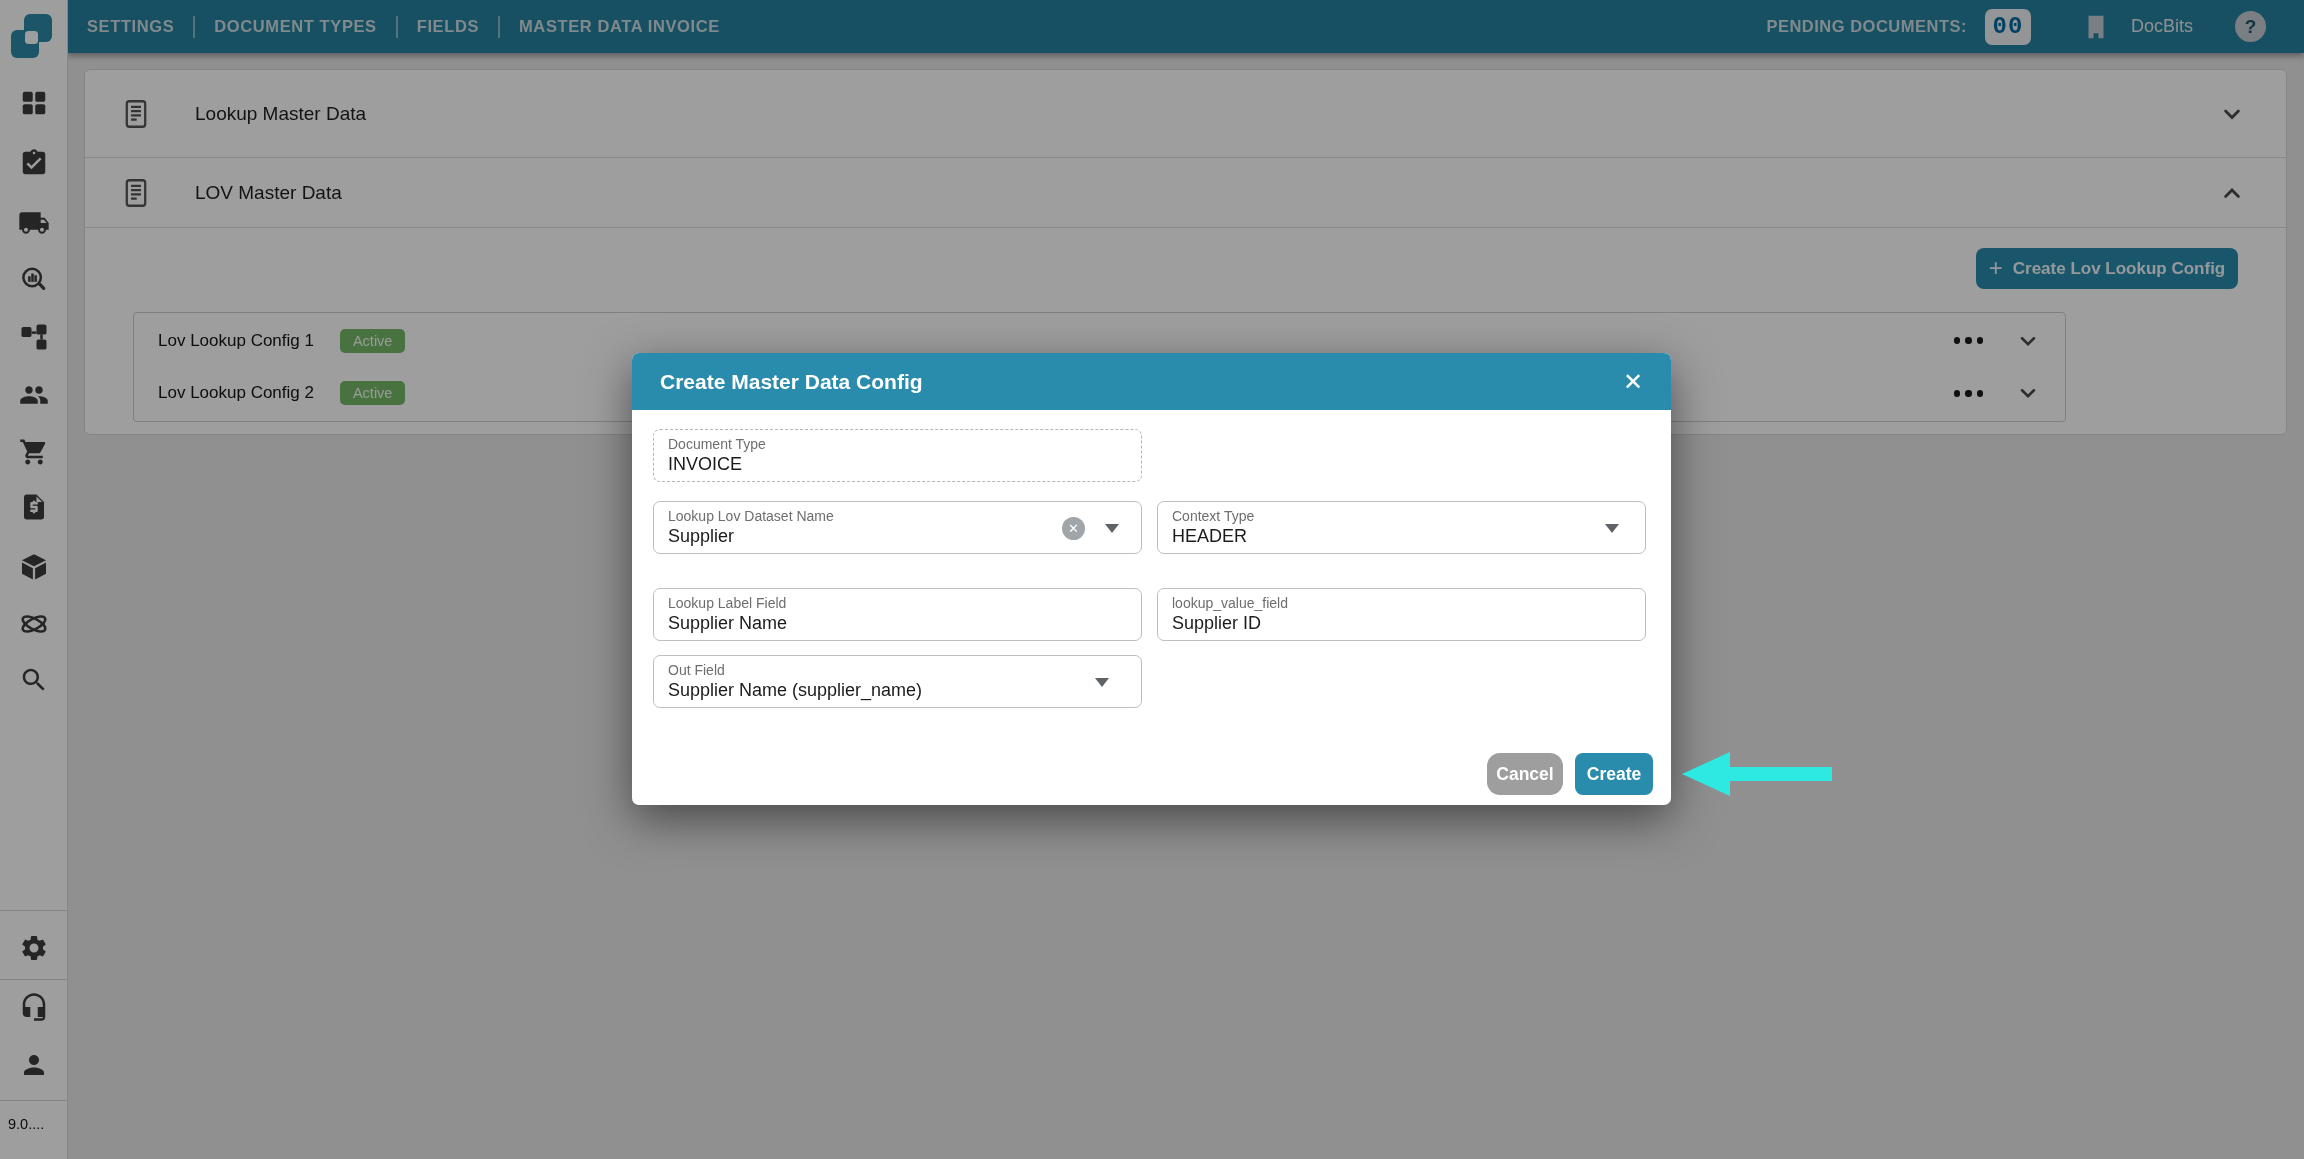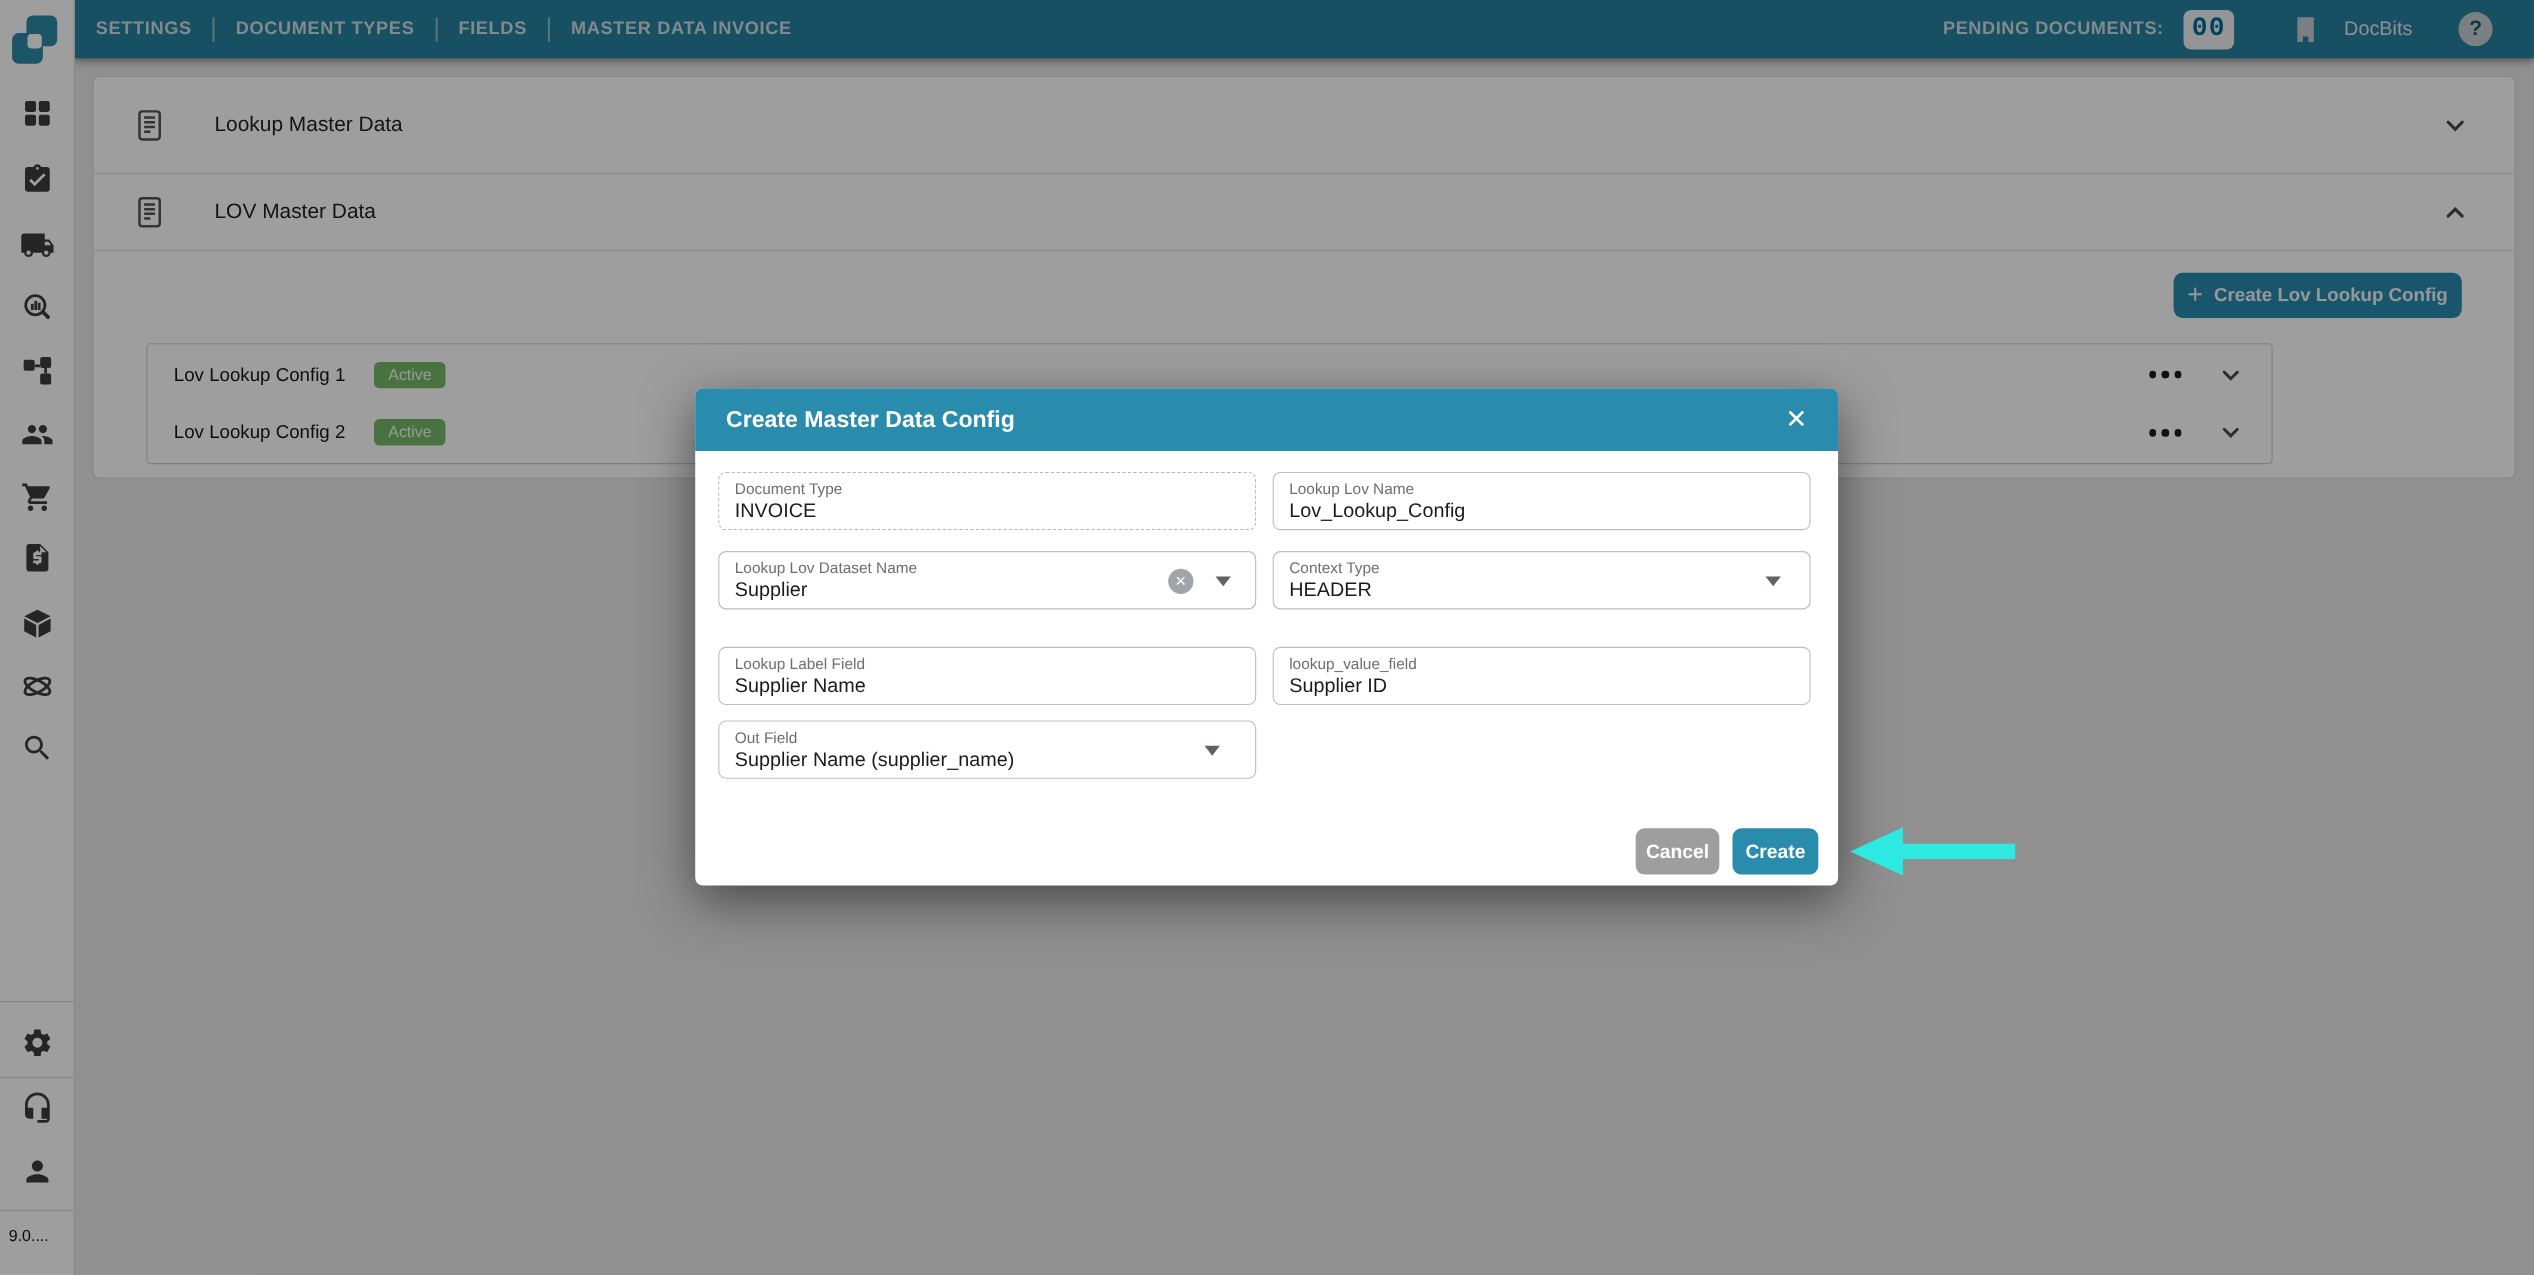--- a/index.html
+++ b/index.html
@@ -108,21 +108,21 @@
   }
   .clear-circle{
     position:absolute;right:56px;top:15px;width:23px;height:23px;border-radius:50%;
     background:#9fa5a8;color:#fff;font-size:13px;font-weight:700;
     display:flex;align-items:center;justify-content:center;cursor:pointer;
   }
   .btn{
     position:absolute;top:400px;height:42px;border:none;border-radius:8px;color:#fff;
     font-size:17.5px;font-weight:600;cursor:pointer;font-family:inherit;
   }
-  .btn.cancel{right:108px;width:76px;background:#9e9e9e;}
+  .btn.cancel{right:108px;width:76px;background:#9e9e9e;border-radius:13px;}
   .btn.create{right:18px;width:78px;background:#2a8cad;}
   
   .arrow{position:absolute;left:1682px;top:752px;width:150px;height:45px;z-index:70;}
   .arrow .head{
     position:absolute;left:0;top:0;width:0;height:0;
     border-top:22px solid transparent;border-bottom:22px solid transparent;
     border-right:48px solid #2ee8e2;
   }
   .arrow .shaft{position:absolute;left:47px;top:15px;width:103px;height:14px;background:#2ee8e2;}
   
@@ -329,24 +329,20 @@
 <div class="modal">
   <div class="modal-header">
     <span class="modal-title">Create Master Data Config</span>
     <span class="close-x">✕</span>
   </div>
 
   <div class="field dashed" style="left:21px;top:76px">
     <span class="f-label">Document Type</span>
     <span class="f-value">INVOICE</span>
   </div>
-  <div class="field" style="left:525px;top:76px">
-    <span class="f-label">Lookup Lov Name</span>
-    <span class="f-value">Lov_Lookup_Config</span>
-  </div>
 
   <div class="field" style="left:21px;top:148px">
     <span class="f-label">Lookup Lov Dataset Name</span>
     <span class="f-value">Supplier</span>
     <span class="clear-circle">✕</span>
     <span class="caret" style="right:22px"></span>
   </div>
   <div class="field" style="left:525px;top:148px">
     <span class="f-label">Context Type</span>
     <span class="f-value">HEADER</span>

